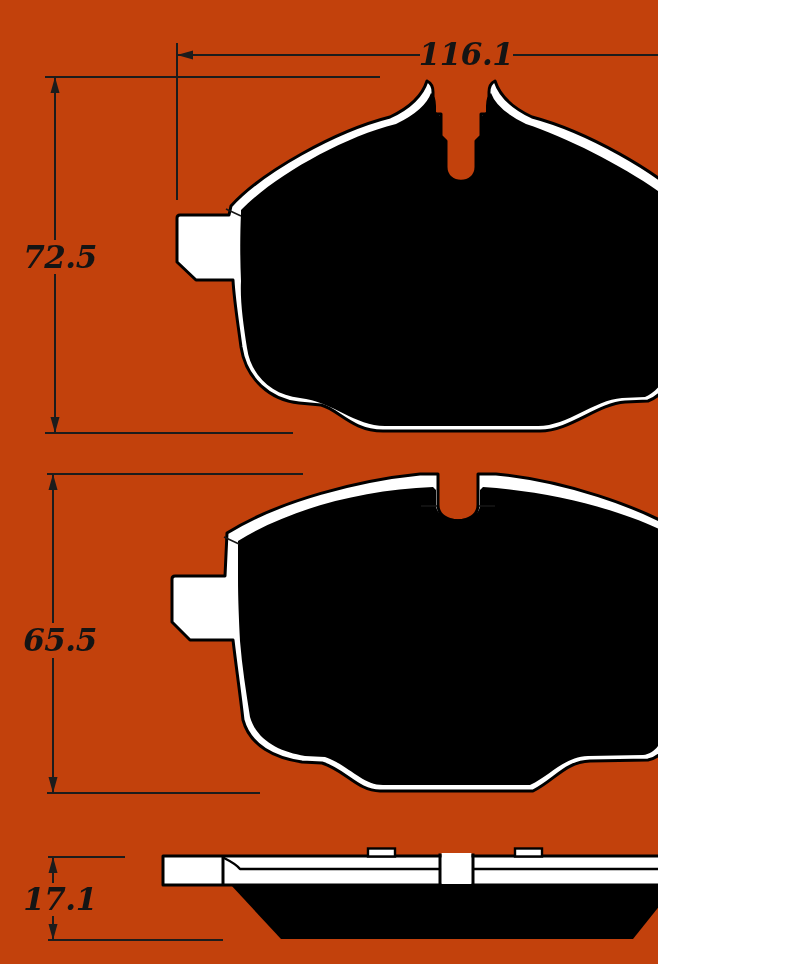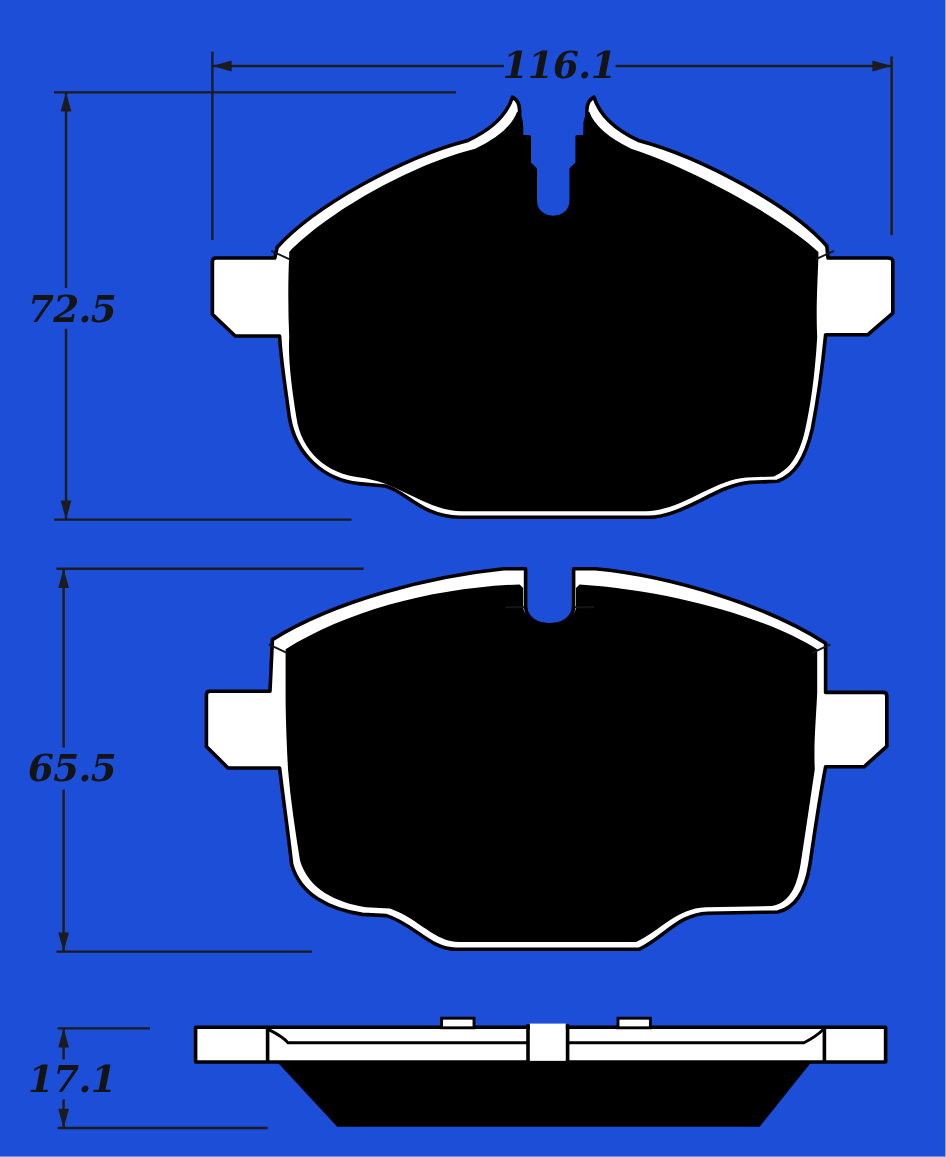--- a/index.html
+++ b/index.html
@@ -1,16 +1,16 @@
 <!DOCTYPE html>
 <html><head>
 <meta charset="utf-8">
 <style>
   html,body{margin:0;padding:0;background:#ffffff;}
-  .canvas{position:relative;width:788px;height:964px;background:#1d4ed8;overflow:hidden;
+  .canvas{position:relative;width:658px;height:964px;background:#c2410c;overflow:hidden;
           font-family:"Liberation Sans",sans-serif;text-decoration:underline;}
   svg{display:block;}
   .outline{fill:#ffffff;stroke:#000000;stroke-width:3;stroke-linejoin:round;stroke-linecap:round;}
   .friction{fill:#000000;stroke:none;}
   .detail{fill:none;stroke:#000000;stroke-width:2.4;stroke-linejoin:round;stroke-linecap:round;}
   .thickline{stroke:#000000;stroke-width:3;stroke-linecap:square;}
   .dimline{stroke:#1c1c1c;stroke-width:2;stroke-linecap:butt;fill:none;}
   .tick{stroke:#161616;stroke-width:1.6;fill:none;}
   .arrow{fill:#1c1c1c;stroke:none;}
   .dimtext{font-family:"DejaVu Serif","Liberation Serif",serif;font-style:italic;font-weight:bold;

